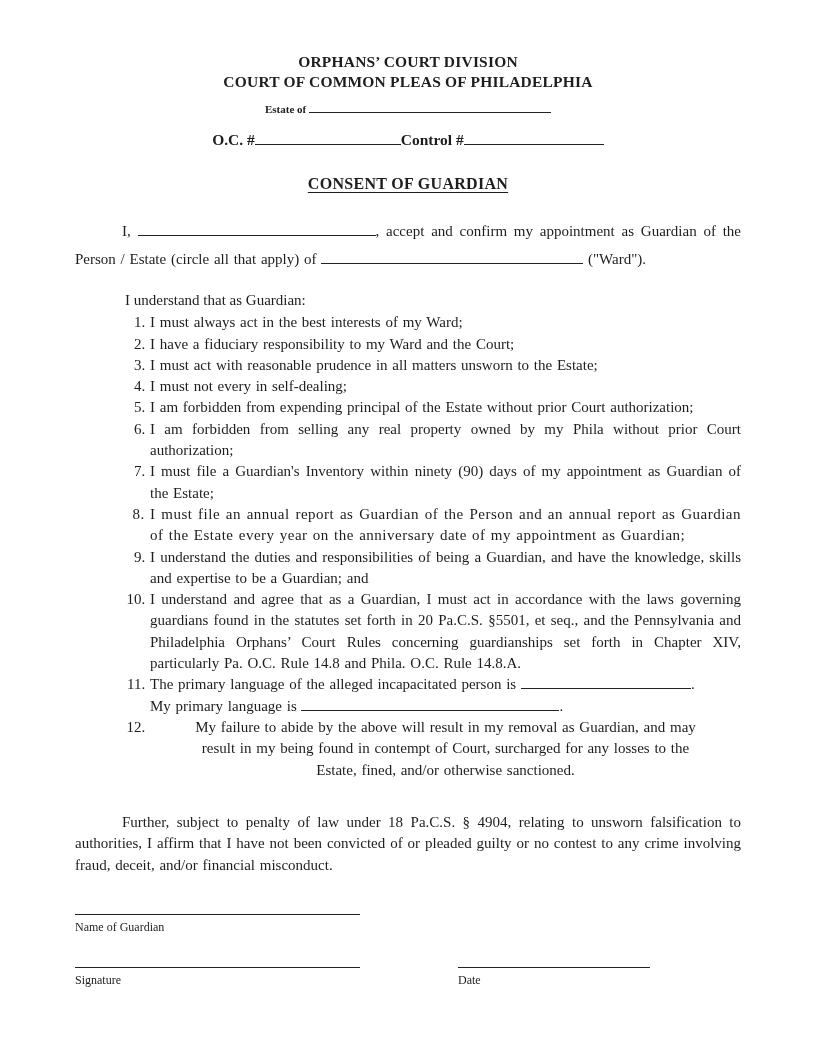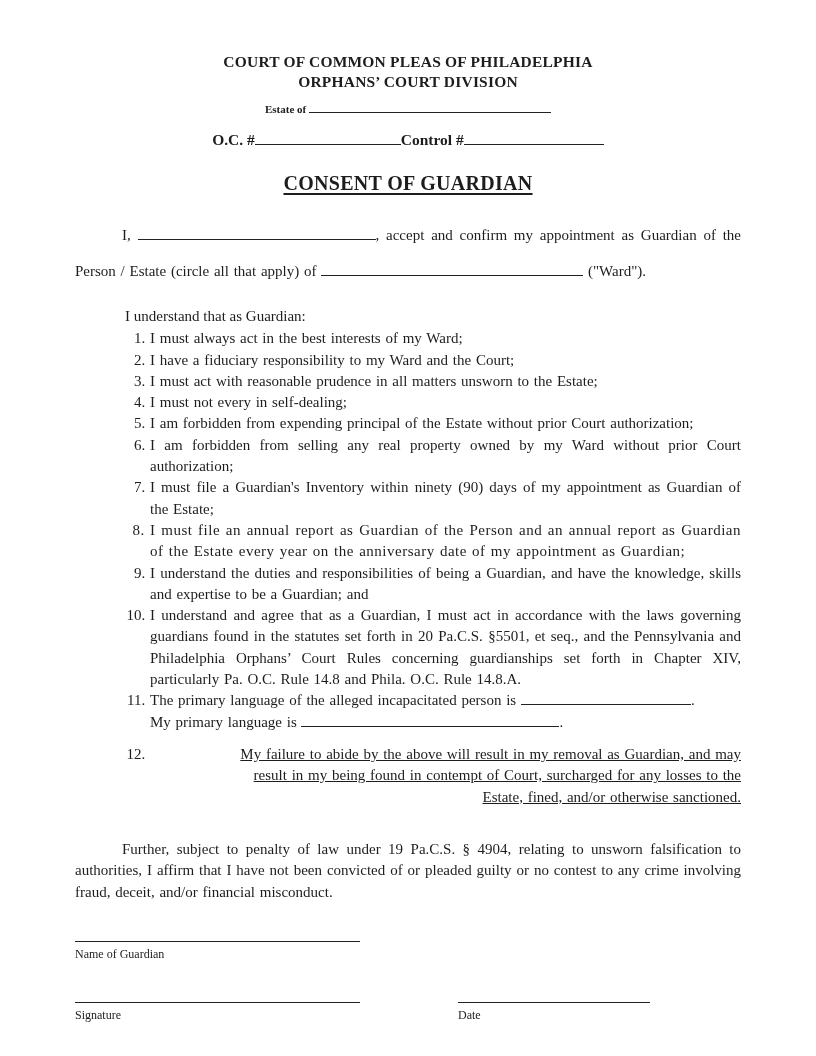--- a/index.html
+++ b/index.html
@@ -38,66 +38,66 @@
   }
   .bw-estate  { width: 242px; }
   .bw-oc      { width: 146px; }
   .bw-control { width: 140px; }
   .bw-name    { width: 238px; }
   .bw-ward    { width: 262px; }
   .bw-lang1   { width: 170px; }
   .bw-lang2   { width: 258px; }
   .title {
     text-align: center; font-weight: bold;
-    font-size: 20px; letter-spacing: 0.3px;
+    font-size: 16px; letter-spacing: 0.3px;
     margin-top: 23px;
     text-decoration: underline;
     text-underline-offset: 3px;
   }
   .opening {
     margin-top: 23px;
     text-indent: 47px;
     text-align: justify;
-    line-height: 36px;
+    line-height: 28px;
     word-spacing: 1px;
   }
   .intro { margin-top: 17px; margin-left: 50px; line-height: 21.3px; }
   .consent-list {
     margin-top: 1px;
     padding-left: 75px;
     text-align: justify;
     word-spacing: 1px;
   }
   .consent-list li { line-height: 21.3px; }
   .spaced { letter-spacing: 0.5px; }
-  .item-12 { margin-top: 11px; text-align: right; text-decoration: underline; }
+  .item-12 { text-align: center; }
   .item-12 .line { display: block; }
   .affirmation {
     margin-top: 31px;
     text-indent: 47px;
     text-align: justify;
     line-height: 21.5px;
     word-spacing: 1px;
   }
   .sig-block { margin-top: 36px; }
   .sig-line { border-bottom: 1.5px solid #222; height: 3px; }
   .lw-285 { width: 285px; }
   .lw-190 { width: 192px; }
   .sig-label { margin-top: 2px; font-size: 12px; }
-  .sig-row { display: flex; margin-top: 35px; }
+  .sig-row { display: flex; margin-top: 27px; }
   .sig-row .sig-group:first-child { width: 383px; }
 </style>
 </head>
 <body>
 
 <div class="page">
 
   <div>
+    <div class="header-line">ORPHANS’ COURT DIVISION</div>
     <div class="header-line">COURT OF COMMON PLEAS OF PHILADELPHIA</div>
-    <div class="header-line">ORPHANS’ COURT DIVISION</div>
     <div class="estate-row">
       <span>Estate of</span>
       <span class="blank bw-estate"></span>
     </div>
     <div class="oc-row">
       <span>O.C. #</span><span class="blank bw-oc"></span><span class="control-label">Control #</span><span class="blank bw-control"></span>
     </div>
   </div>
 
   <div class="title">CONSENT OF GUARDIAN</div>
@@ -110,39 +110,39 @@
   </p>
 
   <p class="intro">I understand that as Guardian:</p>
 
   <ol class="consent-list">
     <li>I must always act in the best interests of my Ward;</li>
     <li>I have a fiduciary responsibility to my Ward and the Court;</li>
     <li>I must act with reasonable prudence in all matters unsworn to the Estate;</li>
     <li>I must not every in self-dealing;</li>
     <li>I am forbidden from expending principal of the Estate without prior Court authorization;</li>
-    <li>I am forbidden from selling any real property owned by my Ward without prior Court authorization;</li>
+    <li>I am forbidden from selling any real property owned by my Phila without prior Court authorization;</li>
     <li>I must file a Guardian's Inventory within ninety (90) days of my appointment as Guardian of the Estate;</li>
     <li class="spaced">I must file an annual report as Guardian of the Person and an annual report as Guardian of the Estate every year on the anniversary date of my appointment as Guardian;</li>
     <li>I understand the duties and responsibilities of being a Guardian, and have the knowledge, skills and expertise to be a Guardian; and</li>
     <li>I understand and agree that as a Guardian, I must act in accordance with the laws governing guardians found in the statutes set forth in 20 Pa.C.S. §5501, et seq., and the Pennsylvania and Philadelphia Orphans’ Court Rules concerning guardianships set forth in Chapter XIV, particularly Pa. O.C. Rule 14.8 and Phila. O.C. Rule 14.8.A.</li>
     <li>
       <span>The primary language of the alleged incapacitated person is</span>
       <span class="blank bw-lang1"></span><span>.</span><br>
       <span>My primary language is</span>
       <span class="blank bw-lang2"></span><span>.</span>
     </li>
     <li class="item-12">
       <span class="line">My failure to abide by the above will result in my removal as Guardian, and may</span>
       <span class="line">result in my being found in contempt of Court, surcharged for any losses to the</span>
       <span class="line">Estate, fined, and/or otherwise sanctioned.</span>
     </li>
   </ol>
 
-  <p class="affirmation">Further, subject to penalty of law under 19 Pa.C.S. § 4904, relating to unsworn falsification to authorities, I affirm that I have not been convicted of or pleaded guilty or no contest to any crime involving fraud, deceit, and/or financial misconduct.</p>
+  <p class="affirmation">Further, subject to penalty of law under 18 Pa.C.S. § 4904, relating to unsworn falsification to authorities, I affirm that I have not been convicted of or pleaded guilty or no contest to any crime involving fraud, deceit, and/or financial misconduct.</p>
 
   <div class="sig-block">
     <div class="sig-group">
       <div class="sig-line lw-285"></div>
       <div class="sig-label">Name of Guardian</div>
     </div>
     <div class="sig-row">
       <div class="sig-group">
         <div class="sig-line lw-285"></div>
         <div class="sig-label">Signature</div>

